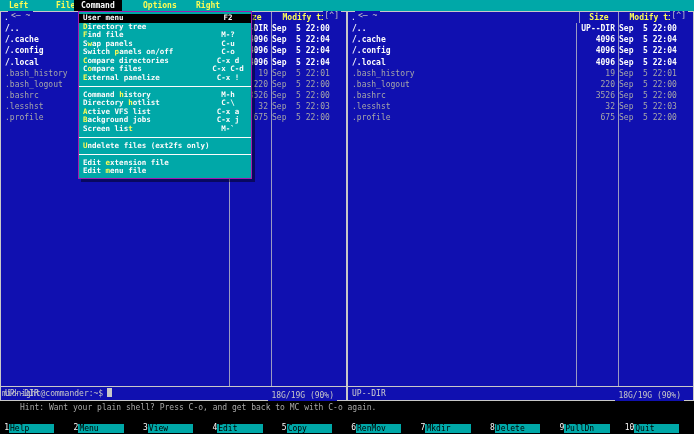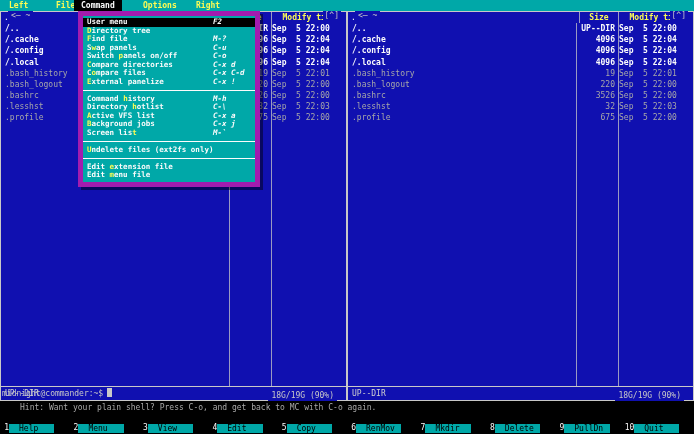--- a/index.html
+++ b/index.html
@@ -32,41 +32,41 @@
               padding-left:4px;color:#d0d0d0;white-space:pre;}
   .path-label{position:absolute;top:-1px;left:7px;height:10px;line-height:10px;background:#1010b0;
               padding:0 3px;color:#c8c8c8;z-index:2;white-space:pre;}
   .scroll-marker{position:absolute;top:-1px;right:5px;height:10px;line-height:10px;background:#1010b0;
                  padding:0 2px;color:#c8c8c8;z-index:2;}
   .freespace{position:absolute;bottom:-1px;right:9px;height:10px;line-height:10px;background:#1010b0;
              padding:0 3px;color:#c8c8c8;z-index:2;white-space:pre;}
 
   
   .menu-dropdown{position:absolute;left:78px;top:11px;width:172px;background:#00a8a8;
-                 border:5px solid #a21caf;box-shadow:3px 3px 0 rgba(0,0,0,0.45);
+                 border:1px solid #a21caf;box-shadow:3px 3px 0 rgba(0,0,0,0.45);
                  padding:2px 0;z-index:10;}
   .menu-item{display:flex;height:8.5px;line-height:8.5px;font-size:7.5px;font-weight:bold;
              padding:0 4px;color:#fcfcfc;white-space:pre;cursor:default;}
   .menu-item.selected{background:#000;}
   .menu-item .mi-label{flex:1;overflow:hidden;}
-  .menu-item .mi-shortcut{width:38px;text-align:left;flex:none;font-style:italic;}
+  .menu-item .mi-shortcut{width:38px;text-align:center;flex:none;}
   .hot{color:#fcfc54;}
   .menu-sep{height:8.5px;display:flex;align-items:center;padding:0;}
   .menu-sep::before{content:"";flex:1;border-top:1px solid #fcfcfc;}
 
   
   .hintbar{position:absolute;top:402px;left:0;width:694px;height:11px;line-height:11px;
            padding-left:20px;color:#a8a8a8;white-space:pre;box-sizing:border-box;}
   .promptbar{position:absolute;top:388px;left:0;width:694px;height:11px;line-height:11px;
              padding-left:2px;color:#c8c8c8;white-space:pre;box-sizing:border-box;}
   .cursor{display:inline-block;width:5px;height:9px;background:#c8c8c8;vertical-align:-1px;margin-left:4px;}
   .keybar{position:absolute;top:423px;left:0;width:694px;height:11px;display:flex;background:#000;}
   .fkey{flex:1;display:flex;height:11px;line-height:10px;cursor:default;}
   .fkey-num{flex:none;min-width:9px;text-align:right;color:#fcfcfc;background:#000;}
-  .fkey-label{flex:1;background:#00a8a8;color:#000;margin:1px 15px 1px 0;height:9px;line-height:9px;padding-left:10px;overflow:hidden;}
+  .fkey-label{flex:1;background:#00a8a8;color:#000;margin:1px 15px 1px 0;height:9px;line-height:9px;padding-left:1px;overflow:hidden;}
 </style>
 </head>
 <body>
 
 <div class="screen">
 
   <div class="menubar" id="menubar">
       <div class="menubar-item" style="left: 2px;">Left</div>
       <div class="menubar-item" style="left: 49px;">File</div>
       <div class="menubar-item selected" style="left: 74px;">Command</div>

